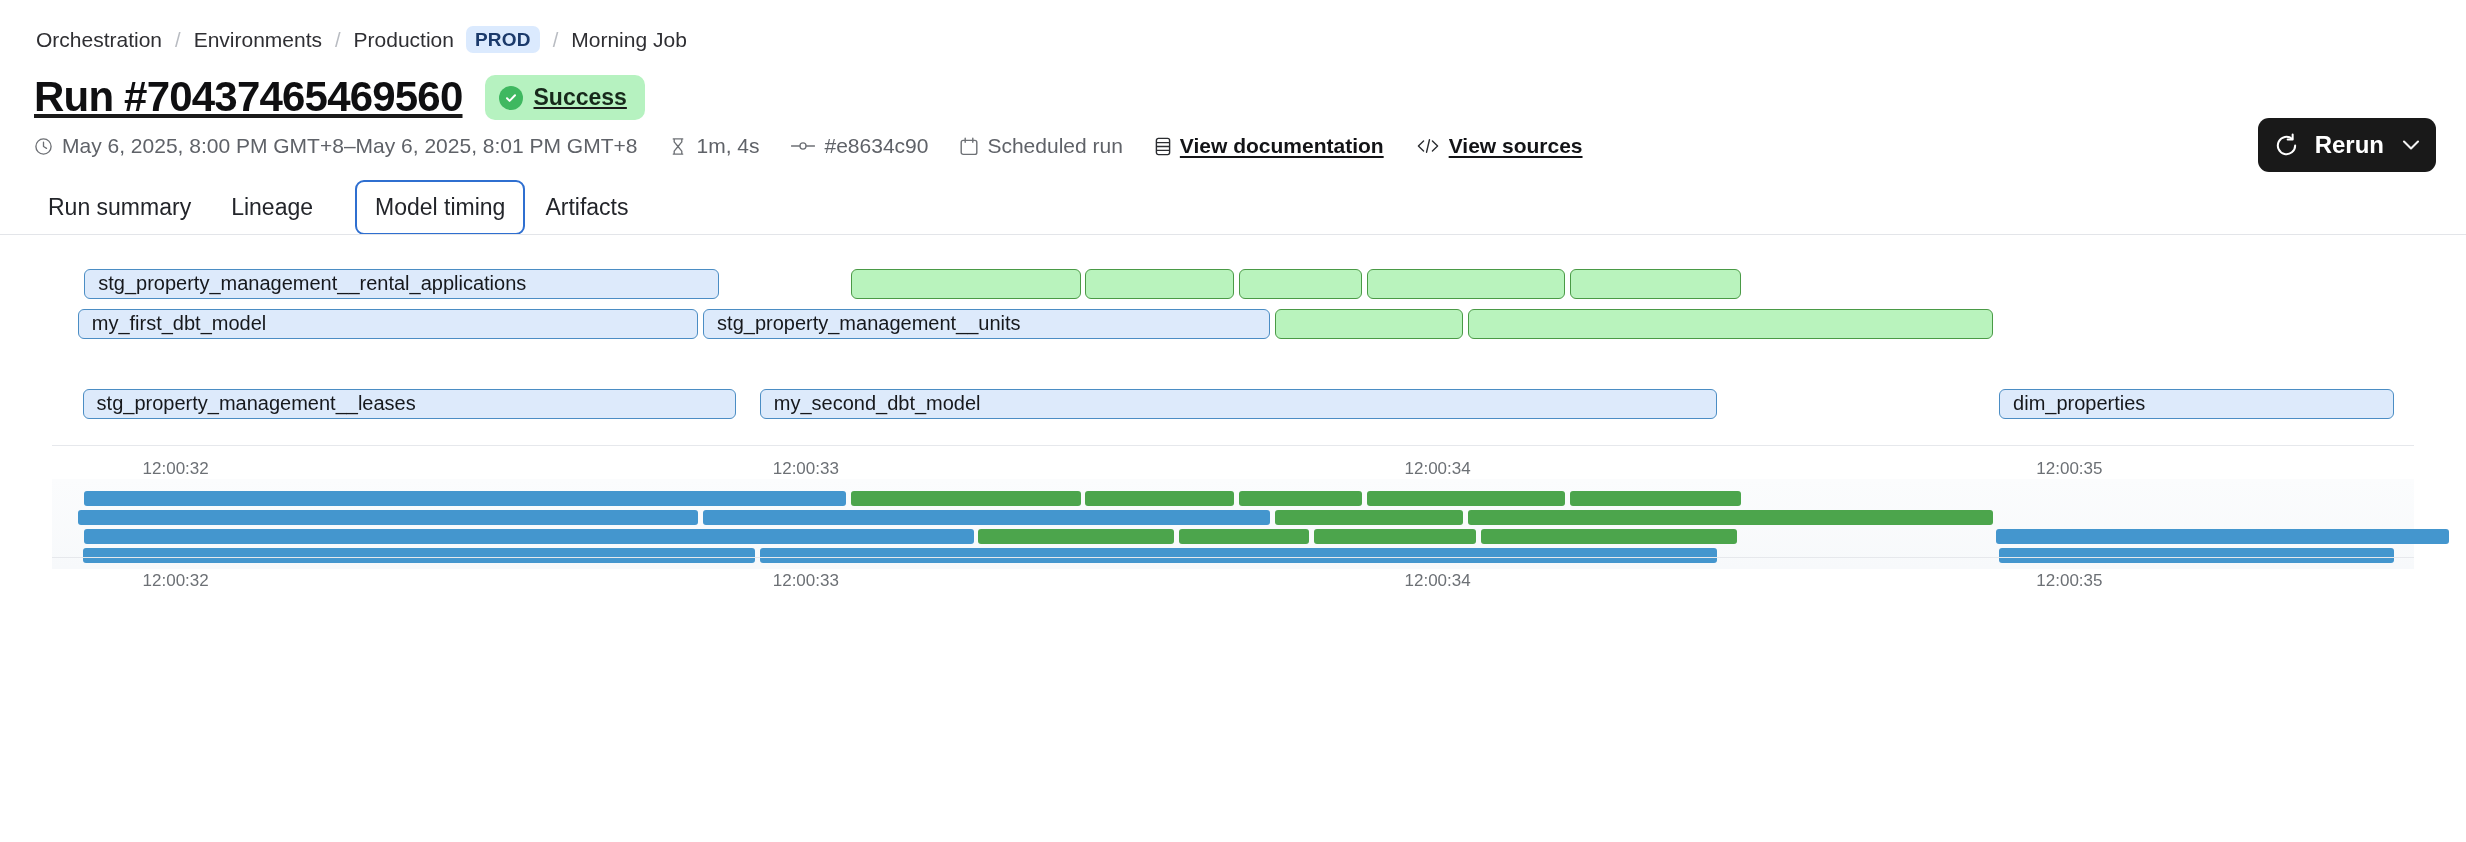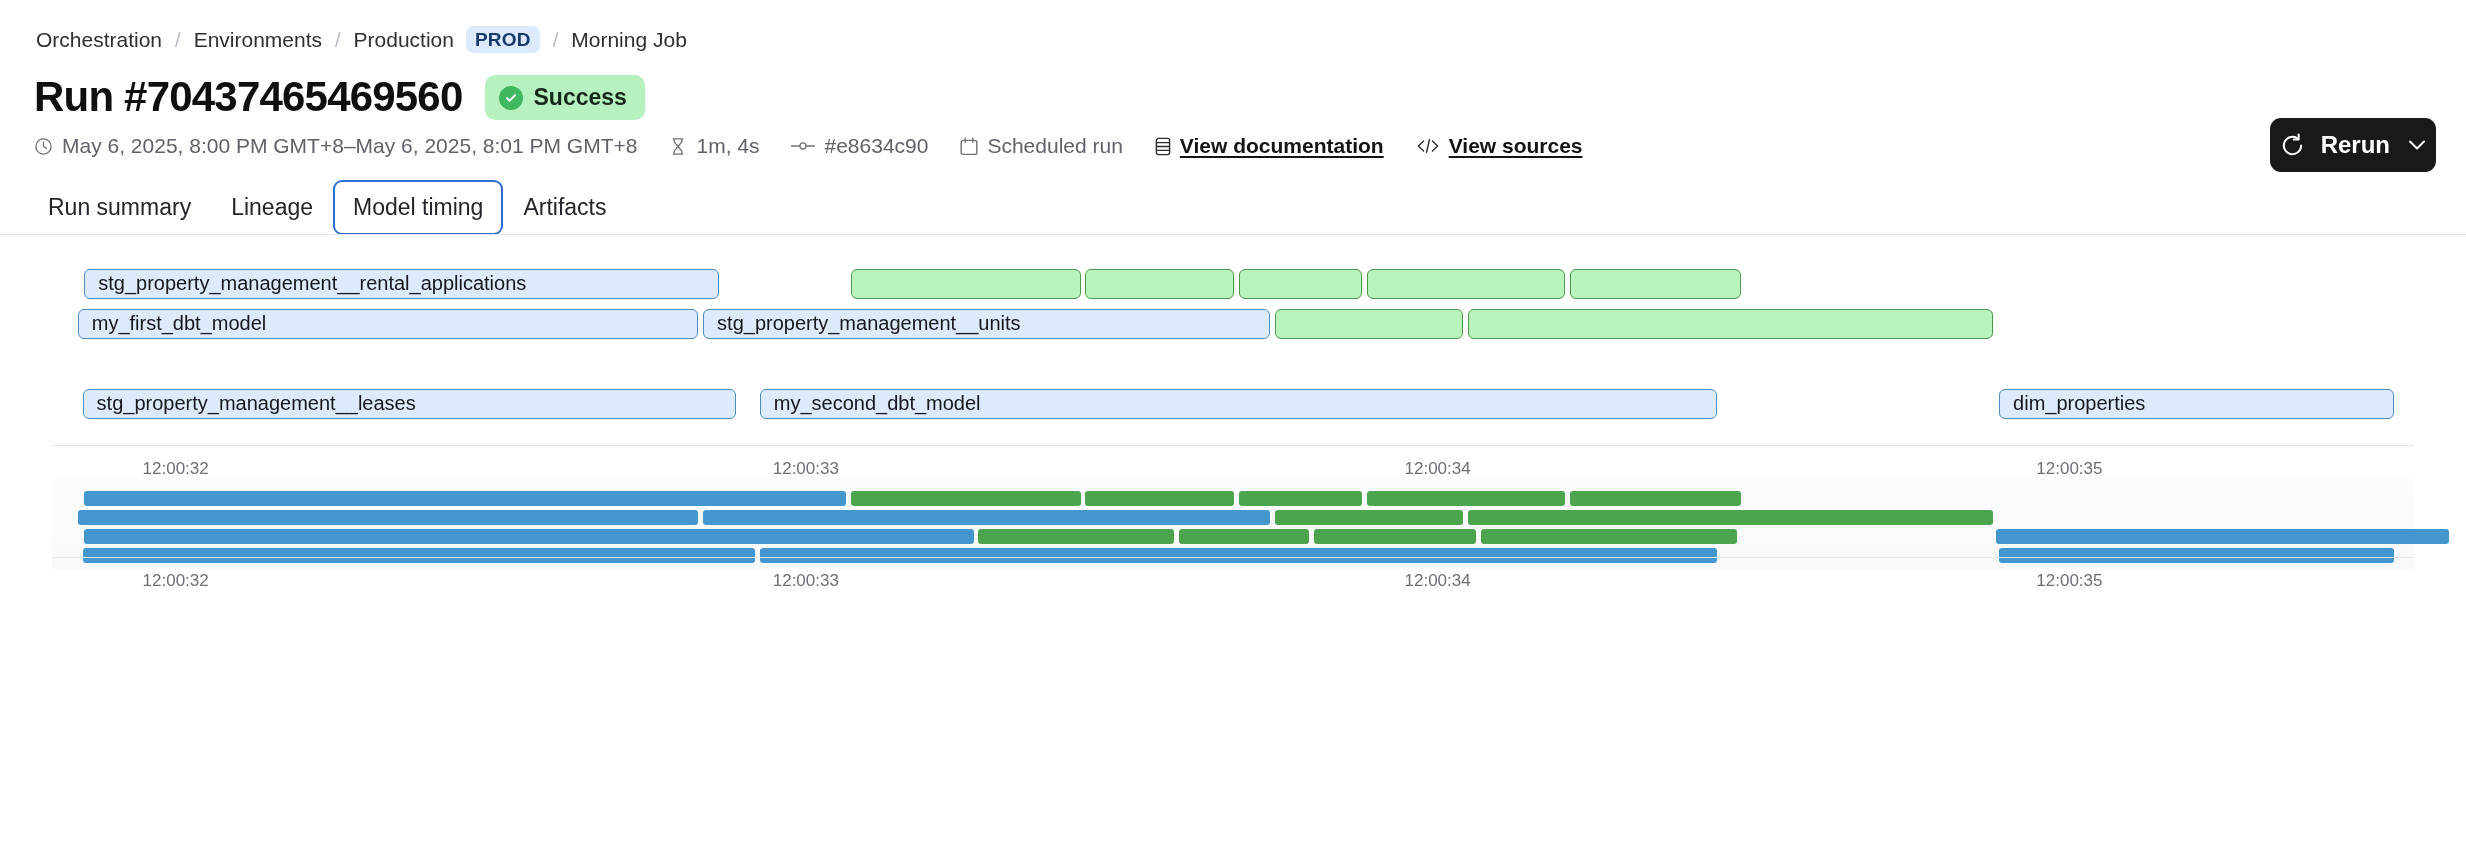--- a/index.html
+++ b/index.html
@@ -24,20 +24,21 @@
     background:#dbeafe; color:#1b3a6b;
     border-radius:7px; padding:4px 9px;
     font-size:19px; font-weight:700; letter-spacing:.2px;
     margin-left:10px;
   }
 
   
   .title-row {
     display:flex; align-items:center; gap:22px;
     padding:22px 0 0 34px;
+    text-decoration:underline;
   }
   .run-title {
     font-size:42px; font-weight:700; letter-spacing:-.8px;
     color:#0f0f11; line-height:1.05;
   }
   .status-badge {
     display:flex; align-items:center; gap:11px;
     background:#b6f2c0; border-radius:10px;
     padding:9px 18px 9px 14px;
     font-size:23px; font-weight:600; color:#17291b;
@@ -61,39 +62,39 @@
   .meta-item.link .meta-text { text-decoration:underline; text-underline-offset:3px; }
   .meta-ico { display:flex; align-items:center; justify-content:center; flex:0 0 auto; }
   .meta-ico svg { display:block; }
   .code-ico { font-size:20px; color:#2a2c30; font-family:"Liberation Mono", monospace; letter-spacing:-1px; }
 
   
   .rerun-btn {
     position:absolute; right:30px; top:118px;
     display:flex; align-items:center; gap:16px;
     background:#191919; color:#ffffff;
-    border-radius:11px; padding:13px 10px;
+    border-radius:11px; padding:13px 16px;
     font-size:24px; font-weight:700; cursor:pointer;
   }
   .rerun-btn svg { display:block; }
   .rerun-chev { margin-left:2px; opacity:.95; }
 
   
   .tabs {
     display:flex; align-items:stretch; gap:0;
     padding:22px 0 0 28px;
     position:relative;
   }
   .tab {
     font-size:23px; color:#23252a;
     padding:11px 18px; cursor:pointer;
     border-radius:9px; border:2px solid transparent;
     white-space:nowrap; line-height:1.25;
   }
-  .tab.active { border-color:#2f6fd0; font-weight:400; }
+  .tab.active { border-color:#2f6fd0; font-weight:400;margin-left:22px; }
   .tabs-underline {
     position:absolute; left:0; right:0; bottom:0;
     height:1px; background:#e3e5e9;
   }
 
   
   .chart-wrap { position:relative; margin-top:34px; }
 
   .gantt { position:relative; height:176px; }
   .gantt-row { position:absolute; left:0; right:0; height:30px; }

